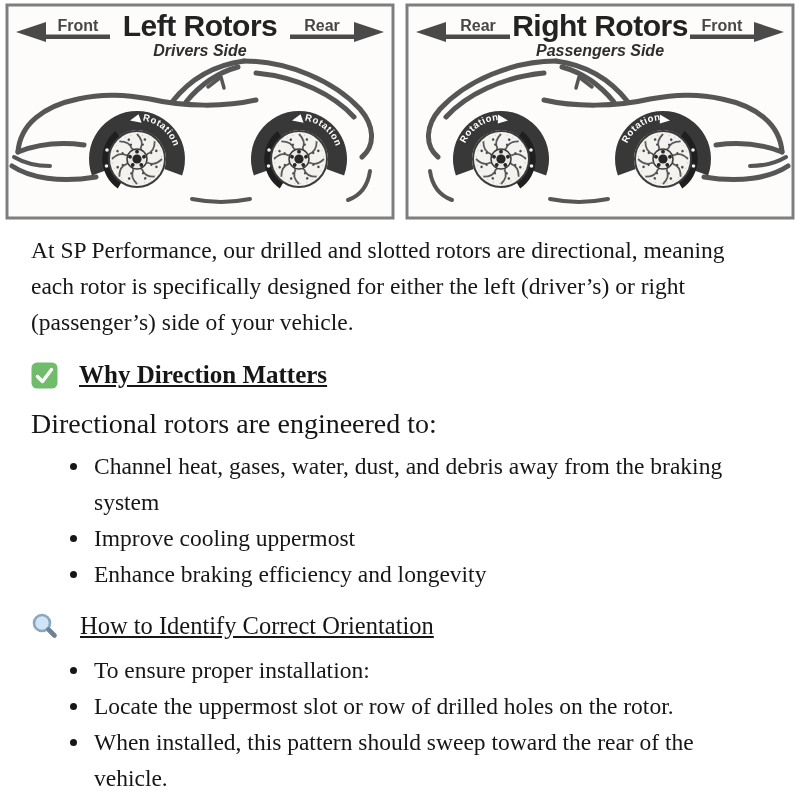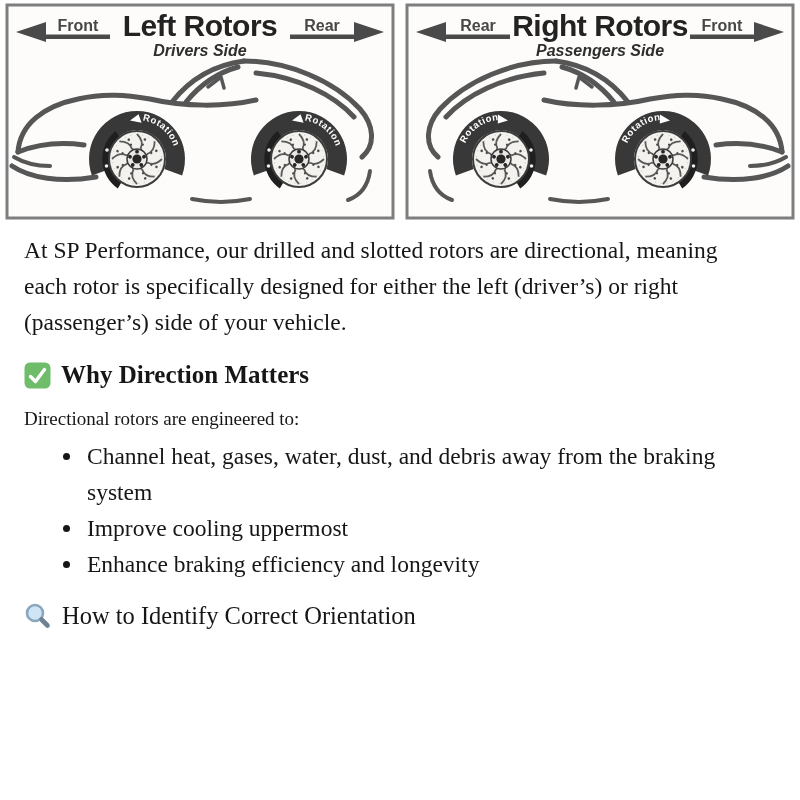--- a/index.html
+++ b/index.html
@@ -6,26 +6,26 @@
   body{
     width:800px;height:800px;background:#ffffff;
     font-family:"Liberation Serif",serif;color:#161616;
     overflow:hidden;
   }
   .figure{margin:2px 0 0 4px;line-height:0;}
   .fig-title{font-family:"Liberation Sans",sans-serif;font-weight:bold;font-size:30px;fill:#222;letter-spacing:-0.5px;}
   .fig-sub{font-family:"Liberation Sans",sans-serif;font-weight:bold;font-style:italic;font-size:16px;fill:#2e2e2e;}
   .fig-dir{font-family:"Liberation Sans",sans-serif;font-weight:bold;font-size:16px;fill:#474747;}
   .rot-text{font-family:"Liberation Sans",sans-serif;font-weight:bold;font-size:9.5px;fill:#ffffff;letter-spacing:0.6px;}
-  .content{padding:0 24px;}
+  .content{padding:0 31px;}
   .intro{font-size:23.5px;line-height:36px;max-width:706px;margin:10px 0 0;}
-  h2{display:flex;align-items:center;gap:10px;}
+  h2{display:flex;align-items:center;gap:21px;text-decoration:underline;}
   h2.s1{font-size:25px;font-weight:bold;margin:21px 0 0;}
   h2.s2{font-size:24.5px;font-weight:normal;margin:20px 0 0;align-items:center;}
-  .lead{font-size:19px;margin:19px 0 0;}
+  .lead{font-size:28px;margin:19px 0 0;}
   ul{list-style:disc;padding-left:60px;font-size:23.5px;line-height:36px;}
   ul.list1{max-width:648px;margin:8px 0 0;}
   ul.list2{max-width:690px;margin:12px 0 0;}
   li{padding-left:3px;}
   .emoji{display:inline-block;line-height:0;}
 </style>
 </head>
 <body>
 
 <div class="figure">
@@ -214,14 +214,19 @@
   <h2 class="s2">
     <span class="emoji">
       <svg width="28" height="28" viewBox="0 0 28 28">
           <circle cx="11" cy="11" r="8" fill="#cfe4f4" stroke="#8aa7bd" stroke-width="2.6"></circle>
           <line x1="17.5" y1="17.5" x2="23.5" y2="23.5" stroke="#6e8294" stroke-width="4.6" stroke-linecap="round"></line>
         </svg>
     </span>
     <span>How to Identify Correct Orientation</span>
   </h2>
 
+  <ul class="list2">
+    <li>To ensure proper installation:</li>
+    <li>Locate the uppermost slot or row of drilled holes on the rotor.</li>
+    <li>When installed, this pattern should sweep toward the rear of the vehicle.</li>
+  </ul>
 
 </main>
 
 </body></html>

